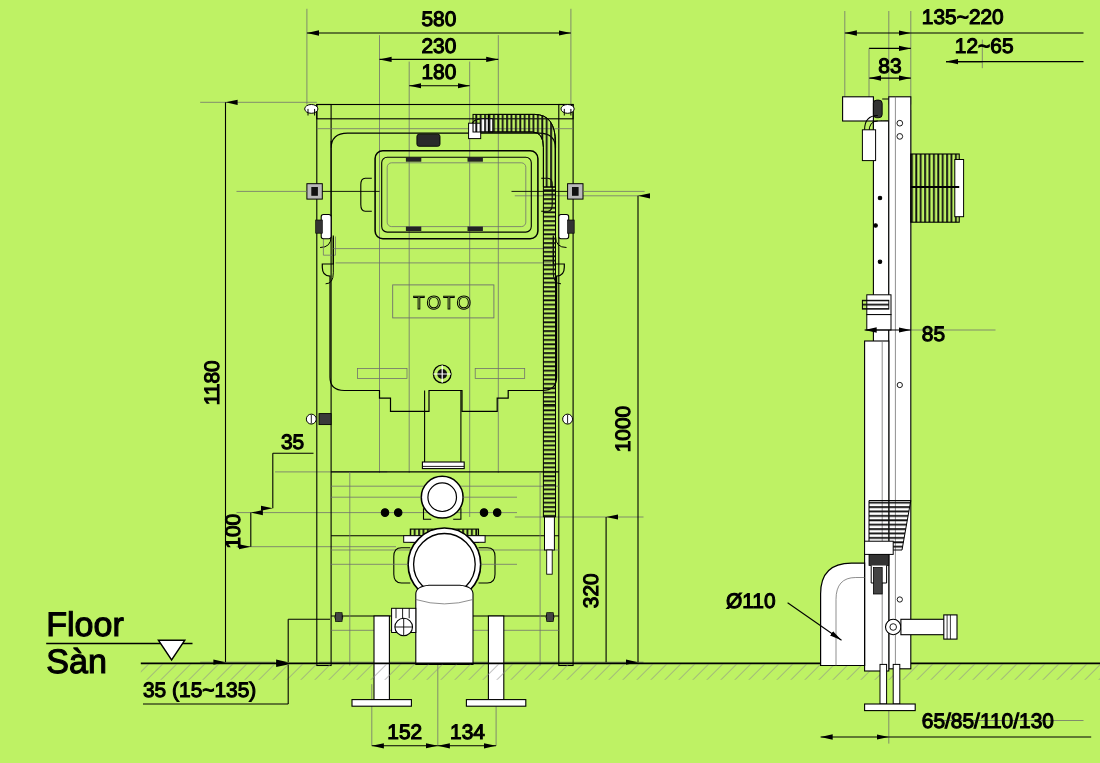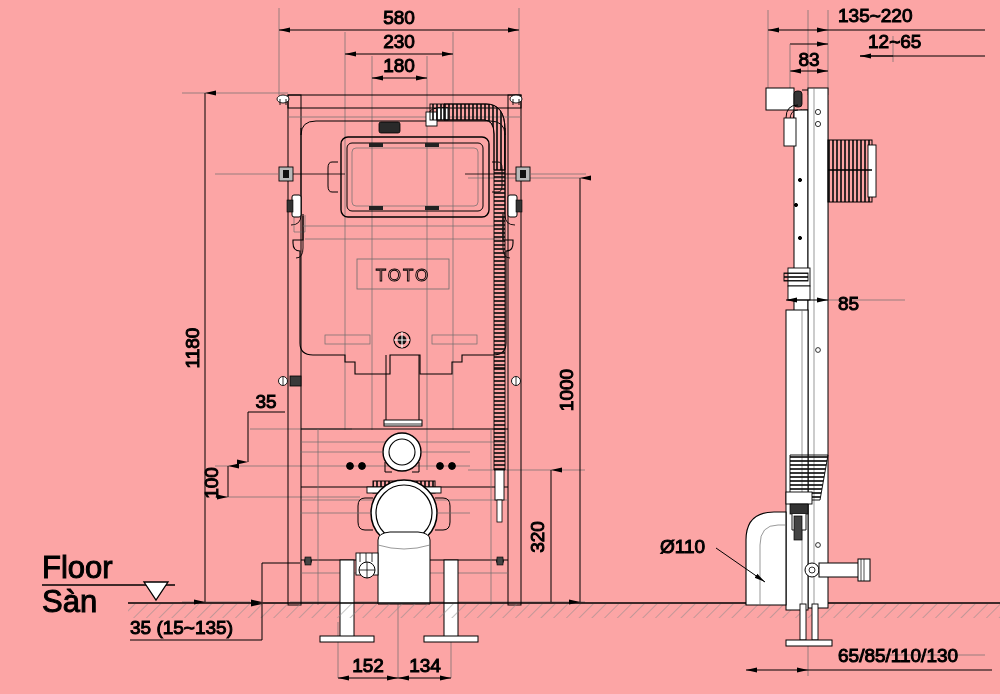--- a/index.html
+++ b/index.html
@@ -1,19 +1,19 @@
 <!DOCTYPE html>
 <html><head>
 <meta charset="utf-8">
 <title>TOTO Concealed Cistern Installation Drawing</title>
 <style>
   html,body{margin:0;padding:0;background:#ffffff;}
   body{width:1000px;height:694px;overflow:hidden;
        font-family:"Liberation Sans",sans-serif;color:#000;}
-  #sheet{position:relative;width:1000px;height:694px;background:#fca5a5;}
+  #sheet{position:relative;width:1000px;height:694px;background:#bef264;}
   svg{display:block;}
   .dimtxt{font-family:"Liberation Sans",sans-serif;font-size:19px;fill:#000;}
   .bigtxt{font-family:"Liberation Sans",sans-serif;font-size:31px;fill:#000;}
   .logotxt{font-family:"Liberation Sans",sans-serif;font-size:17px;fill:none;
            stroke:#000;stroke-width:0.9;letter-spacing:2px;}
 </style>
 </head>
 <body>
 
 <div id="sheet">

